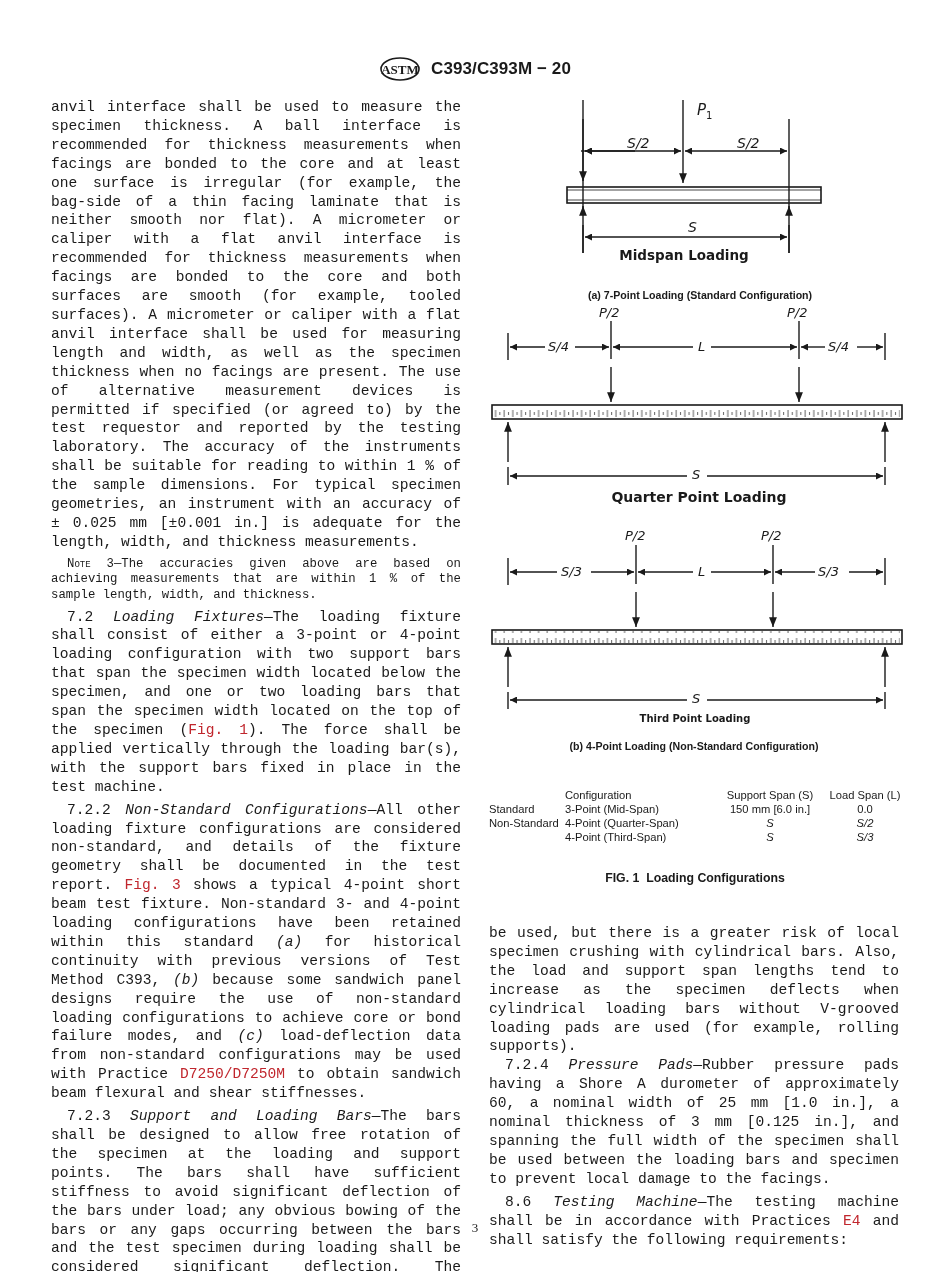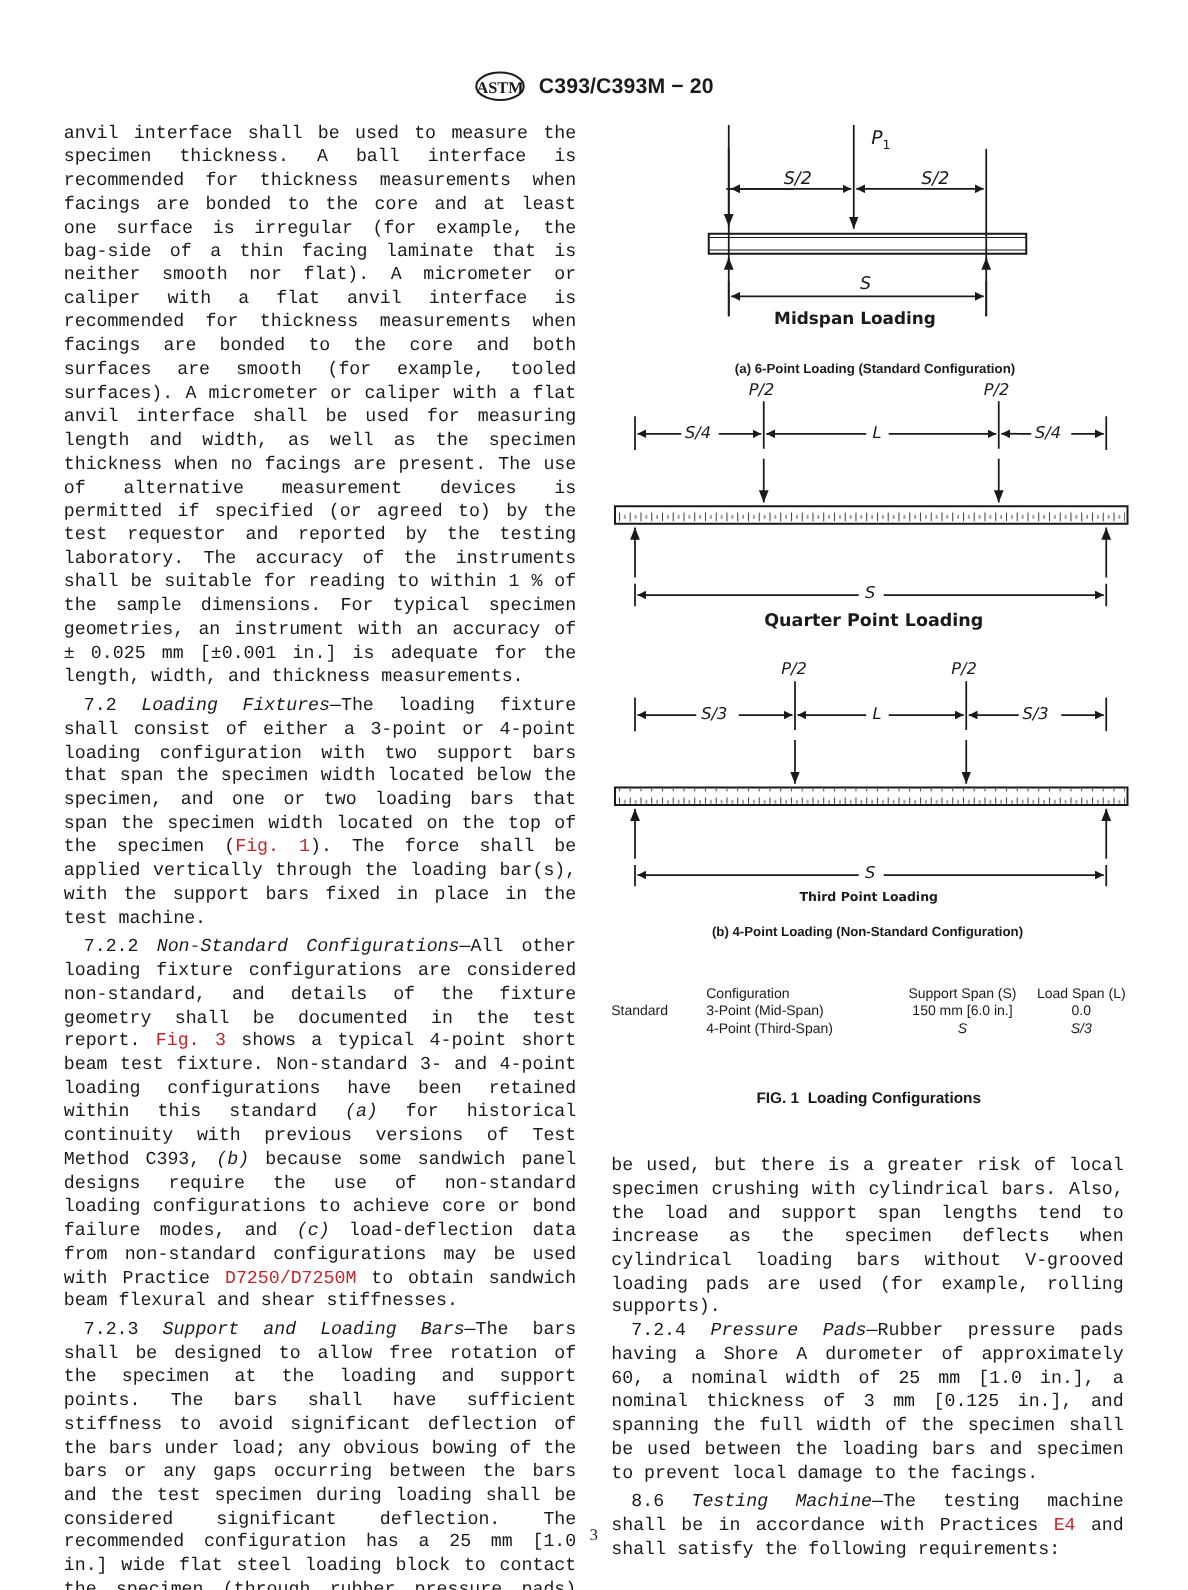--- a/index.html
+++ b/index.html
@@ -37,20 +37,21 @@
 <div class="header">
   <svg class="logo" viewBox="0 0 42 26">
     <ellipse cx="21" cy="13" rx="19" ry="11" fill="none" stroke="#1a1a1a" stroke-width="1.6"></ellipse>
     <text x="21" y="18" text-anchor="middle" font-family="Liberation Serif, serif" font-weight="bold" font-size="13" fill="#1a1a1a">ASTM</text>
   </svg>
   <span class="title">C393/C393M − 20</span>
 </div>
 
 <div class="col col-left">
   <p>anvil interface shall be used to measure the specimen thickness. A ball interface is recommended for thickness measurements when facings are bonded to the core and at least one surface is irregular (for example, the bag-side of a thin facing laminate that is neither smooth nor flat). A micrometer or caliper with a flat anvil interface is recommended for thickness measurements when facings are bonded to the core and both surfaces are smooth (for example, tooled surfaces). A micrometer or caliper with a flat anvil interface shall be used for measuring length and width, as well as the specimen thickness when no facings are present. The use of alternative measurement devices is permitted if specified (or agreed to) by the test requestor and reported by the testing laboratory. The accuracy of the instruments shall be suitable for reading to within 1 % of the sample dimensions. For typical specimen geometries, an instrument with an accuracy of ± 0.025 mm [±0.001 in.] is adequate for the length, width, and thickness measurements.</p>
+  <p class="note"><span class="sc">Note 3</span><span>—The accuracies given above are based on achieving measurements that are within 1 % of the sample length, width, and thickness.</span></p>
 
   <p class="ind gap"><span>7.2</span>&nbsp;<i>Loading Fixtures</i><span>—The loading fixture shall consist of either a 3-point or 4-point loading configuration with two support bars that span the specimen width located below the specimen, and one or two loading bars that span the specimen width located on the top of the specimen (</span><a class="ref" href="#">Fig. 1</a><span>). The force shall be applied vertically through the loading bar(s), with the support bars fixed in place in the test machine.</span></p>
 
 
   <p class="ind" style="margin-top:4px"><span>7.2.2</span>&nbsp;<i>Non-Standard Configurations</i><span>—All other loading fixture configurations are considered non-standard, and details of the fixture geometry shall be documented in the test report. </span><a class="ref" href="#">Fig. 3</a><span> shows a typical 4-point short beam test fixture. Non-standard 3- and 4-point loading configurations have been retained within this standard </span><i>(a)</i><span> for historical continuity with previous versions of Test Method C393, </span><i>(b)</i><span> because some sandwich panel designs require the use of non-standard loading configurations to achieve core or bond failure modes, and </span><i>(c)</i><span> load-deflection data from non-standard configurations may be used with Practice </span><a class="ref" href="#">D7250/D7250M</a><span> to obtain sandwich beam flexural and shear stiffnesses.</span></p>
 
   <p class="ind" style="margin-top:4px"><span>7.2.3</span>&nbsp;<i>Support and Loading Bars</i><span>—The bars shall be designed to allow free rotation of the specimen at the loading and support points. The bars shall have sufficient stiffness to avoid significant deflection of the bars under load; any obvious bowing of the bars or any gaps occurring between the bars and the test specimen during loading shall be considered significant deflection. The recommended configuration has a 25 mm [1.0 in.] wide flat steel loading block to contact the specimen (through rubber pressure pads) and is loaded via either a cylindrical pivot or a V-shaped bar riding in a V-groove in the top of the flat-bottomed steel loading pad. The tips of the V-shaped loading bars shall have a minimum radius of 3 mm [0.12 in.]. The V-groove in the loading pad shall have a radius larger than the loading bar tip and the angular opening of the groove shall be such that the sides of the loading bars do not contact the sides of the V-groove during the test. Loading bars consisting of 25 mm [1.0 in.] diameter steel cylinders may also</span></p>
 </div>
 
 <div class="figure">
@@ -134,21 +135,21 @@
         <line x1="222" y1="605" x2="398" y2="605" marker-end="url(#ahb)"></line>
       </g>
     </g>
   </svg>
 
   <span class="sans" style="position:absolute;left:212px;top:6px;font-size:15px;font-style:italic;"><span>P</span><sub style="font-size:10px;font-style:normal">1</sub></span>
   <span class="sans" style="position:absolute;left:142px;top:40px;font-size:14px;font-style:italic;">S/2</span>
   <span class="sans" style="position:absolute;left:252px;top:40px;font-size:14px;font-style:italic;">S/2</span>
   <span class="sans" style="position:absolute;left:203px;top:124px;font-size:14px;font-style:italic;">S</span>
   <span class="sans" style="position:absolute;left:0;width:430px;text-align:center;top:152px;font-size:13.5px;font-weight:bold;margin-left:-16px;">Midspan Loading</span>
-  <div class="caption-sub" style="top:194px;">(a) 6-Point Loading (Standard Configuration)</div>
+  <div class="caption-sub" style="top:194px;">(a) 7-Point Loading (Standard Configuration)</div>
 
   <span class="sans" style="position:absolute;left:114px;top:210px;font-size:13px;font-style:italic;">P/2</span>
   <span class="sans" style="position:absolute;left:302px;top:210px;font-size:13px;font-style:italic;">P/2</span>
   <span class="sans" style="position:absolute;left:63px;top:244px;font-size:13px;font-style:italic;">S/4</span>
   <span class="sans" style="position:absolute;left:213px;top:244px;font-size:13px;font-style:italic;">L</span>
   <span class="sans" style="position:absolute;left:343px;top:244px;font-size:13px;font-style:italic;">S/4</span>
   <span class="sans" style="position:absolute;left:207px;top:372px;font-size:13px;font-style:italic;">S</span>
   <span class="sans" style="position:absolute;left:4px;width:420px;text-align:center;top:394px;font-size:14px;font-weight:bold;">Quarter Point Loading</span>
 
   <span class="sans" style="position:absolute;left:140px;top:433px;font-size:13px;font-style:italic;">P/2</span>
@@ -169,20 +170,26 @@
     <th style="width:110px;text-align:center">Support Span (S)</th>
     <th style="width:80px;text-align:center">Load Span (L)</th>
   </tr>
   <tr>
     <td>Standard</td>
     <td>3-Point (Mid-Span)</td>
     <td style="text-align:center">150 mm [6.0 in.]</td>
     <td style="text-align:center">0.0</td>
   </tr>
   <tr>
+    <td>Non-Standard</td>
+    <td>4-Point (Quarter-Span)</td>
+    <td style="text-align:center;font-style:italic">S</td>
+    <td style="text-align:center;font-style:italic">S/2</td>
+  </tr>
+  <tr>
     <td></td>
     <td>4-Point (Third-Span)</td>
     <td style="text-align:center;font-style:italic">S</td>
     <td style="text-align:center;font-style:italic">S/3</td>
   </tr>
 </tbody>
   </table>
 
 <div class="fig-caption" style="white-space:pre">FIG. 1  Loading Configurations</div>
 

